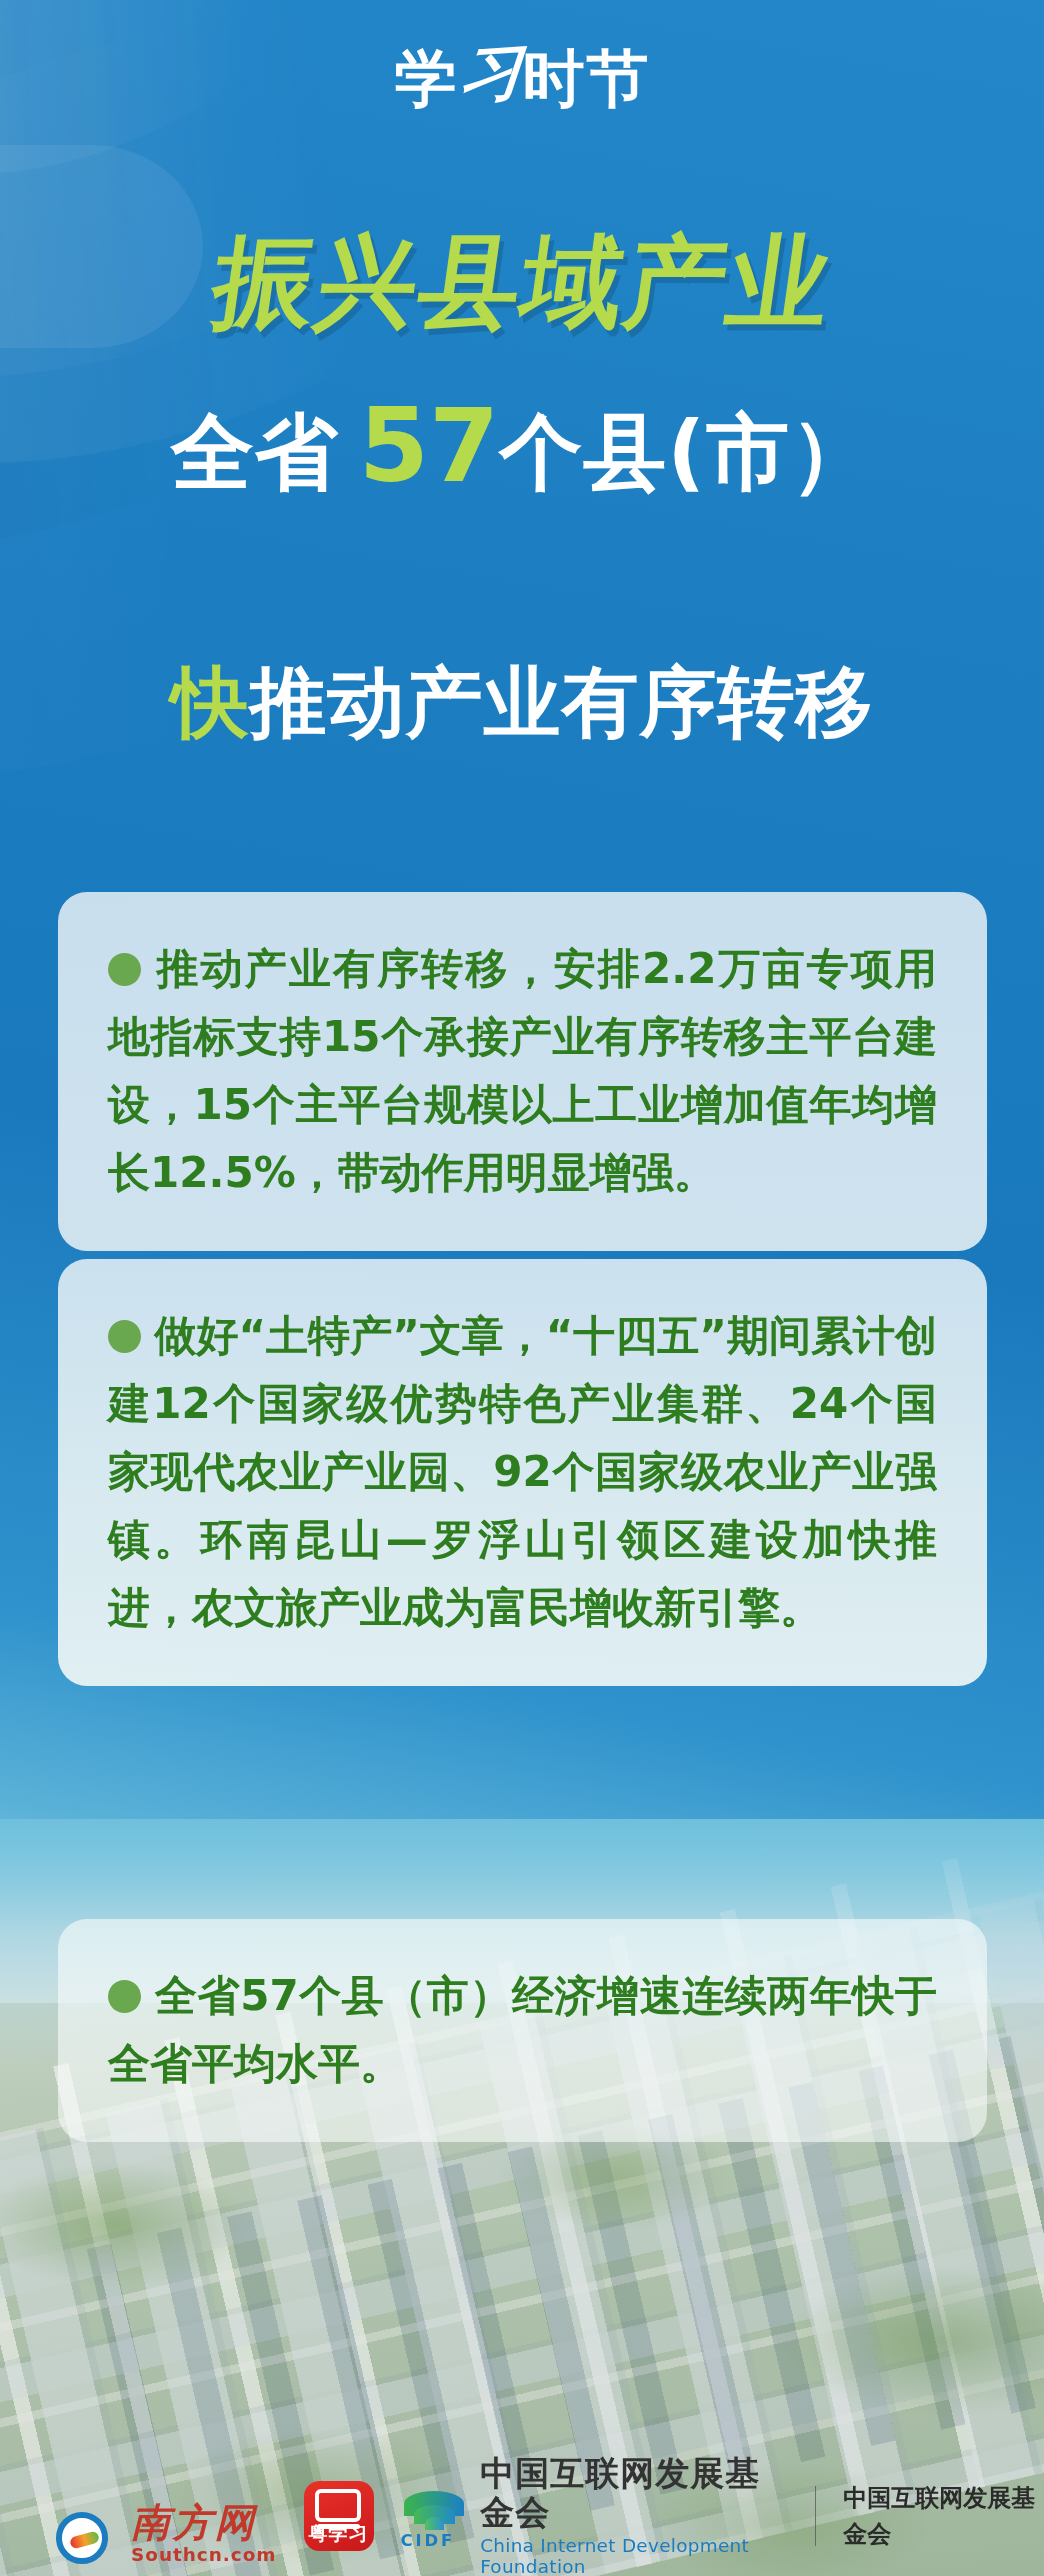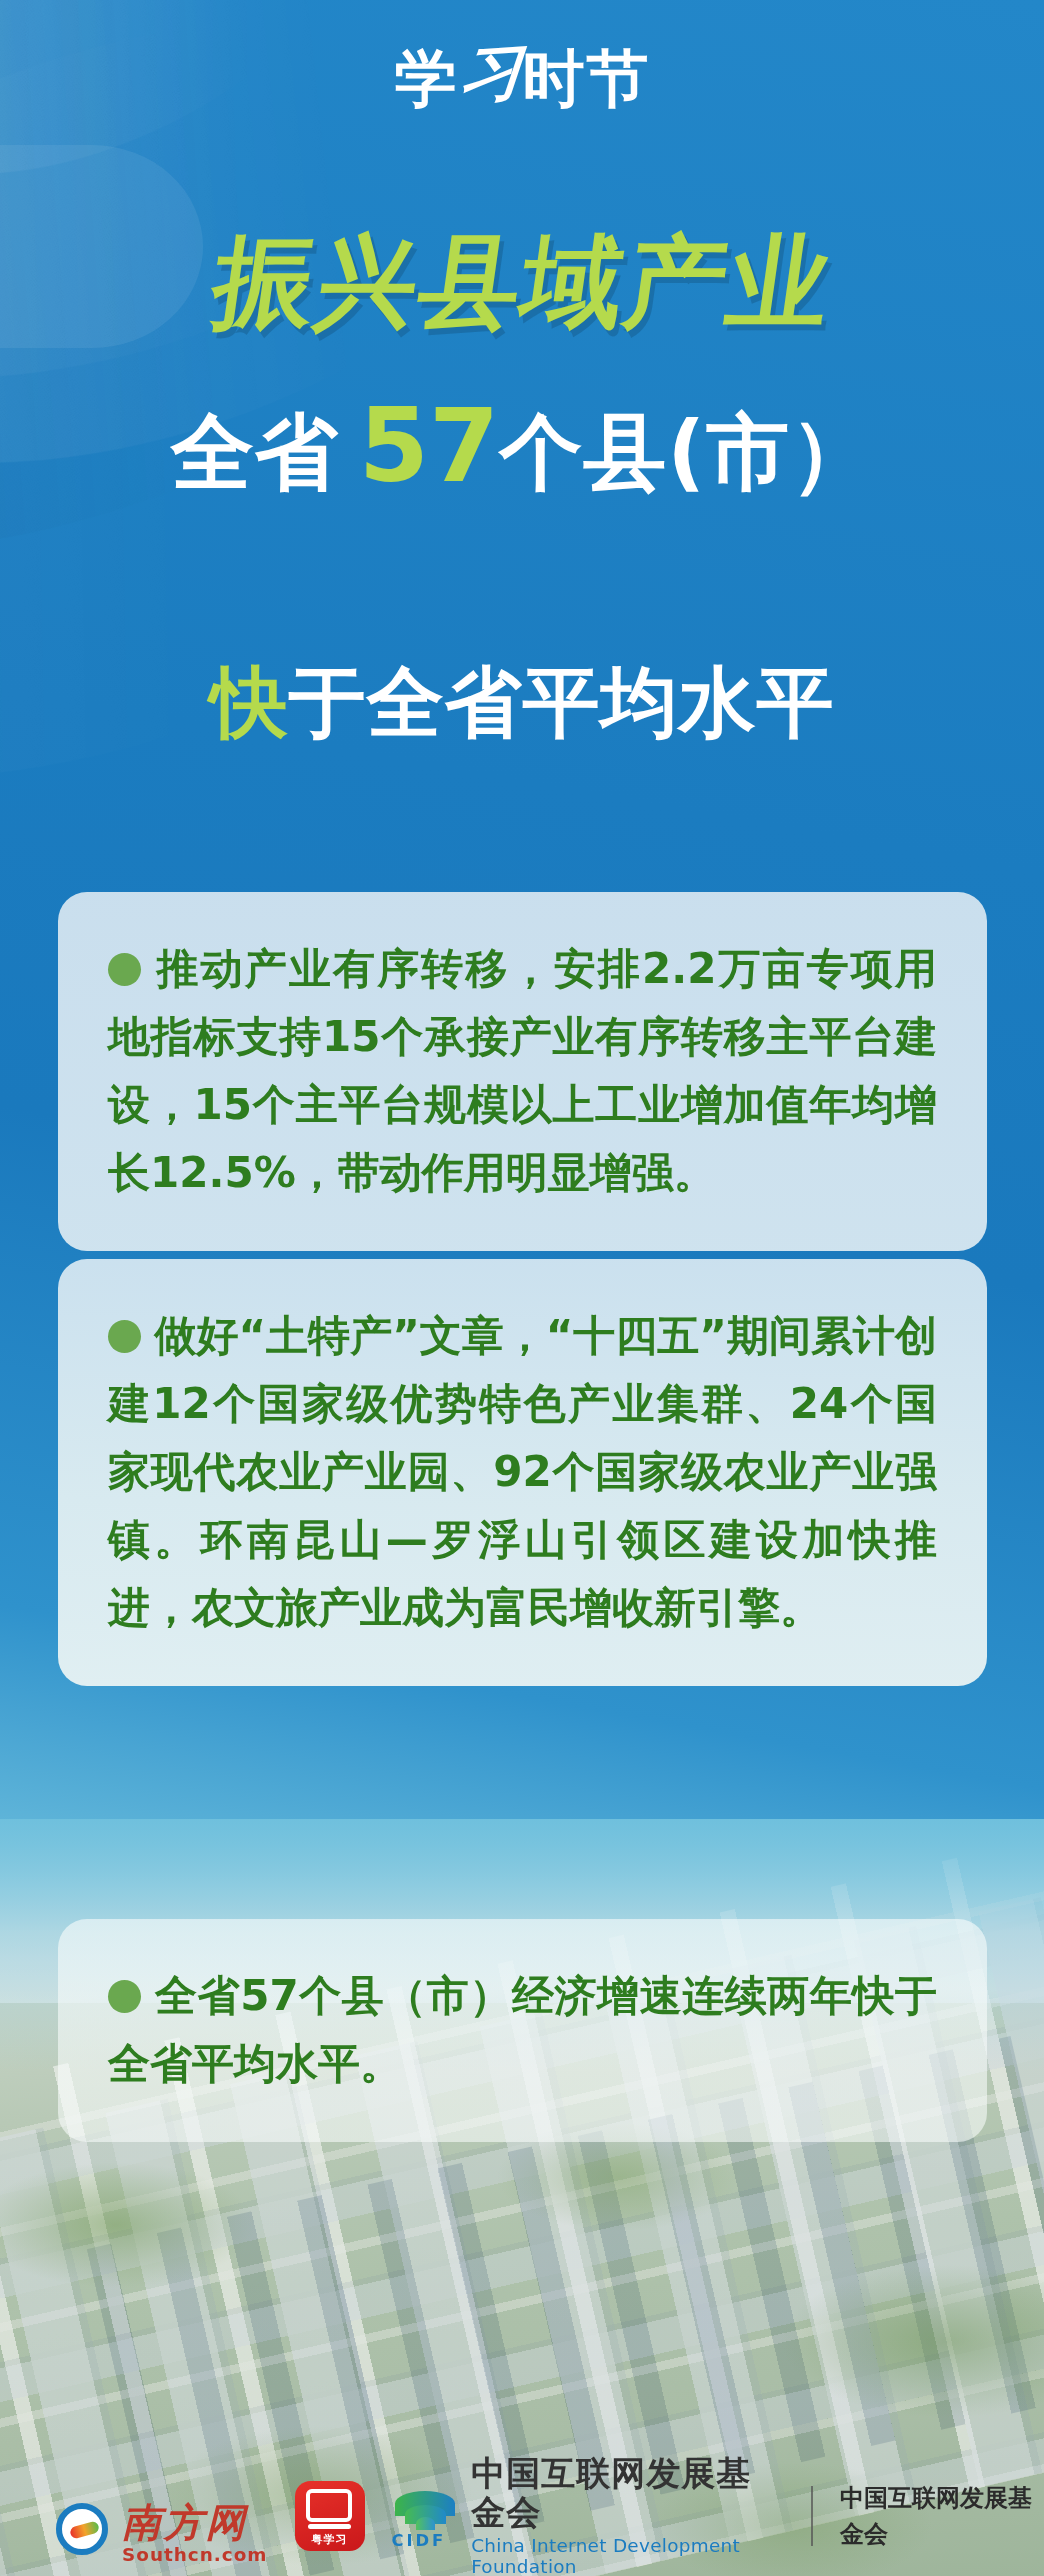--- a/index.html
+++ b/index.html
@@ -187,21 +187,21 @@
   #card3{
     top:1919px;
     background:linear-gradient(180deg,rgba(248,252,251,.62) 0%,rgba(248,252,251,.58) 100%);
   }
 
   
   .footer{
     position:absolute;left:0;top:2469px;width:1045px;height:93px;
     display:flex;align-items:center;padding-left:56px;gap:27px;
   }
-  .f-southcn{display:flex;gap:14px;margin-top:36px;}
+  .f-southcn{display:flex;align-items:flex-end;gap:23px;margin-top:36px;}
   .f-southcn .swirl{
     width:52px;height:52px;border-radius:50%;
     border:6.8px solid #1b7cc0;position:relative;flex:none;
     background:#ffffff;
   }
   .f-southcn .swirl::after{
     content:"";position:absolute;left:7.7px;top:15.5px;width:29px;height:11.6px;
     background:linear-gradient(90deg,#e8312a,#f3a32b,#5bbb4a);
     border-radius:7.7px;transform:rotate(-16deg);
   }
@@ -223,21 +223,21 @@
   }
   .f-yue .mark{
     position:absolute;left:11.6px;top:8.7px;width:46px;height:33px;
     border:4.8px solid #fff;border-radius:5.8px;
   }
   .f-yue .bar{
     position:absolute;left:13.5px;top:43px;width:43px;height:5.8px;background:#fff;border-radius:2.9px;
   }
   .f-yue .lbl{
     position:absolute;left:0;bottom:3.9px;width:100%;text-align:center;
-    font-size:11px;font-weight:bold;letter-spacing:1px;
+    font-size:19px;font-weight:bold;letter-spacing:1px;
   }
   .f-cidf{display:flex;align-items:center;gap:11.6px;}
   .f-cidf .mark{
     width:68px;height:68px;flex:none;position:relative;
   }
   .f-cidf .mark i{
     position:absolute;display:block;border-radius:50% 50% 0 0;
   }
   .f-cidf .mark i:nth-child(1){left:3.9px;top:9.7px;width:60px;height:25px;
     background:linear-gradient(90deg,#3cb44a,#1c7fc4);}
@@ -294,21 +294,21 @@
     <div class="logo-text"><span>学</span><span class="brush">习</span><span>时节</span></div>
   </div>
 
   <div class="headline">
     <span class="h1">振兴县域产业</span>
   </div>
 
   <div class="subline sl1"><span>全省</span><span class="num57">57</span><span>个县(市）</span></div>
 
 
-  <div class="subline sl3"><span class="accent">快</span><span>于全省平均水平</span></div>
+  <div class="subline sl3"><span class="accent">快</span><span>推动产业有序转移</span></div>
 
   <div class="card" id="card1">
     <div class="txt"><span class="bullet"></span><span>推动产业有序转移，安排2.2万亩专项用地指标支持15个承接产业有序转移主平台建设，15个主平台规模以上工业增加值年均增长12.5%，带动作用明显增强。</span></div>
   </div>
 
   <div class="card" id="card2">
     <div class="txt"><span class="bullet"></span><span>做好“土特产”文章，“十四五”期间累计创建12个国家级优势特色产业集群、24个国家现代农业产业园、92个国家级农业产业强镇。环南昆山—罗浮山引领区建设加快推进，农文旅产业成为富民增收新引擎。</span></div>
   </div>
 
   <div class="card" id="card3">

